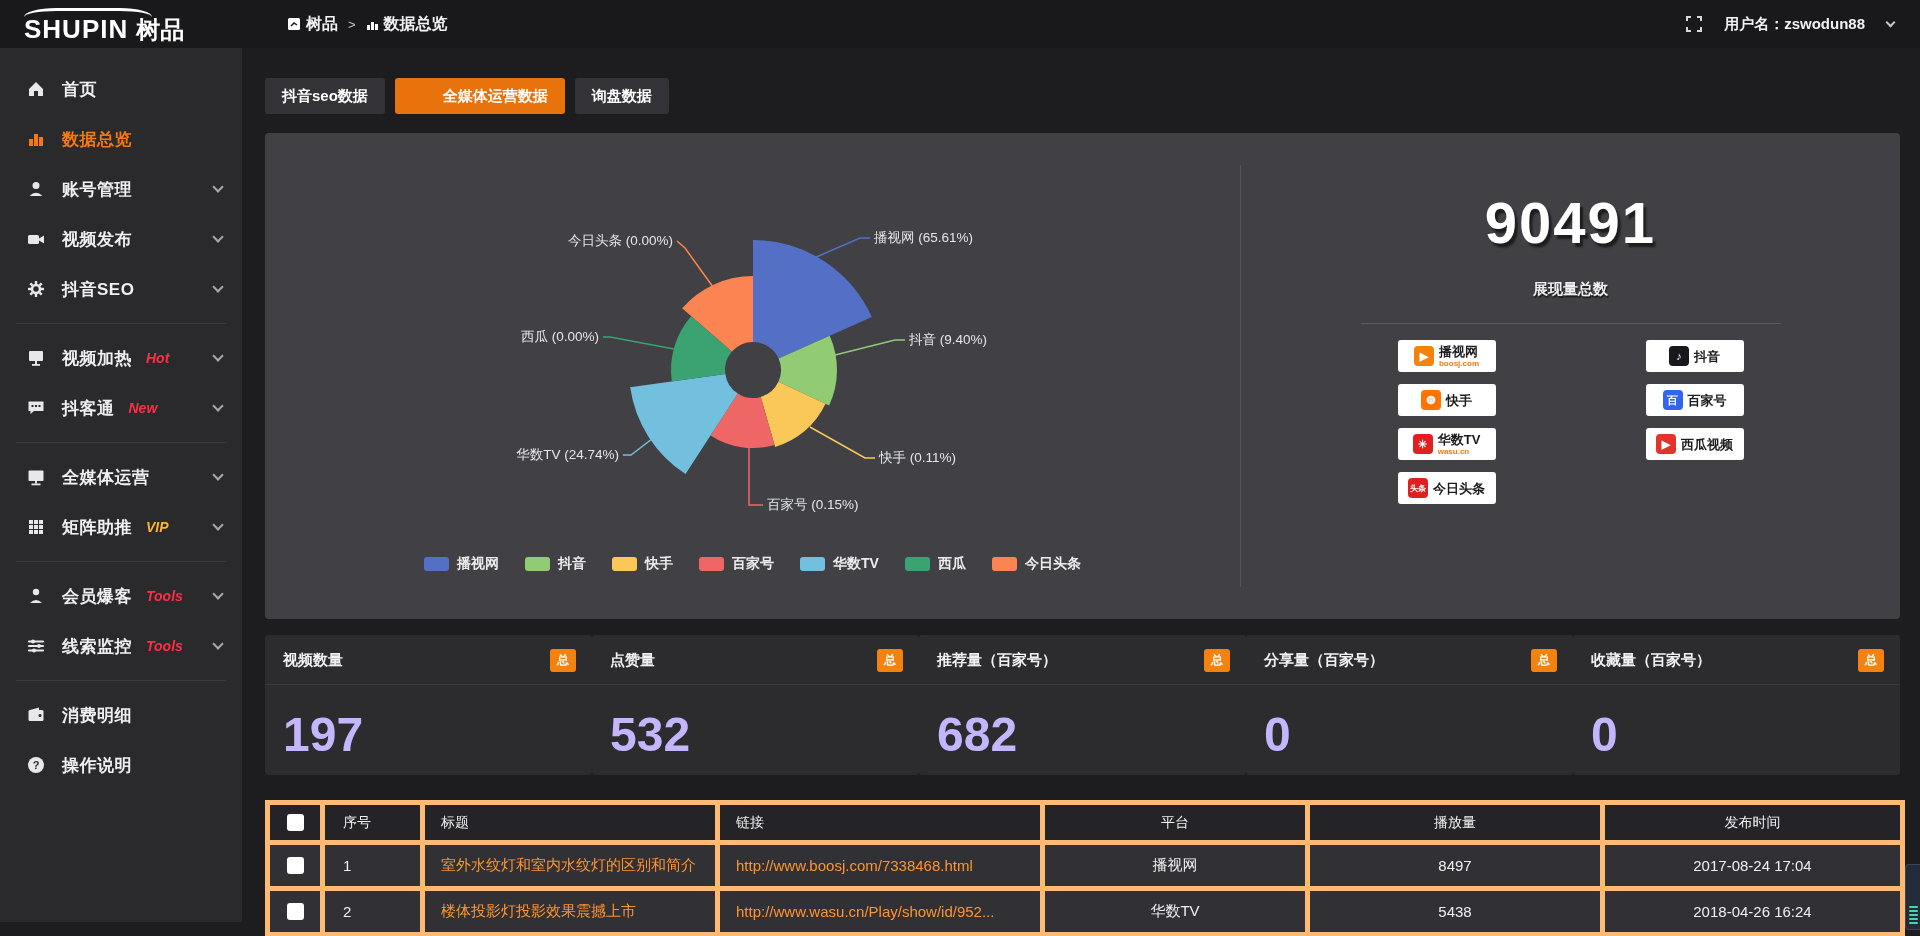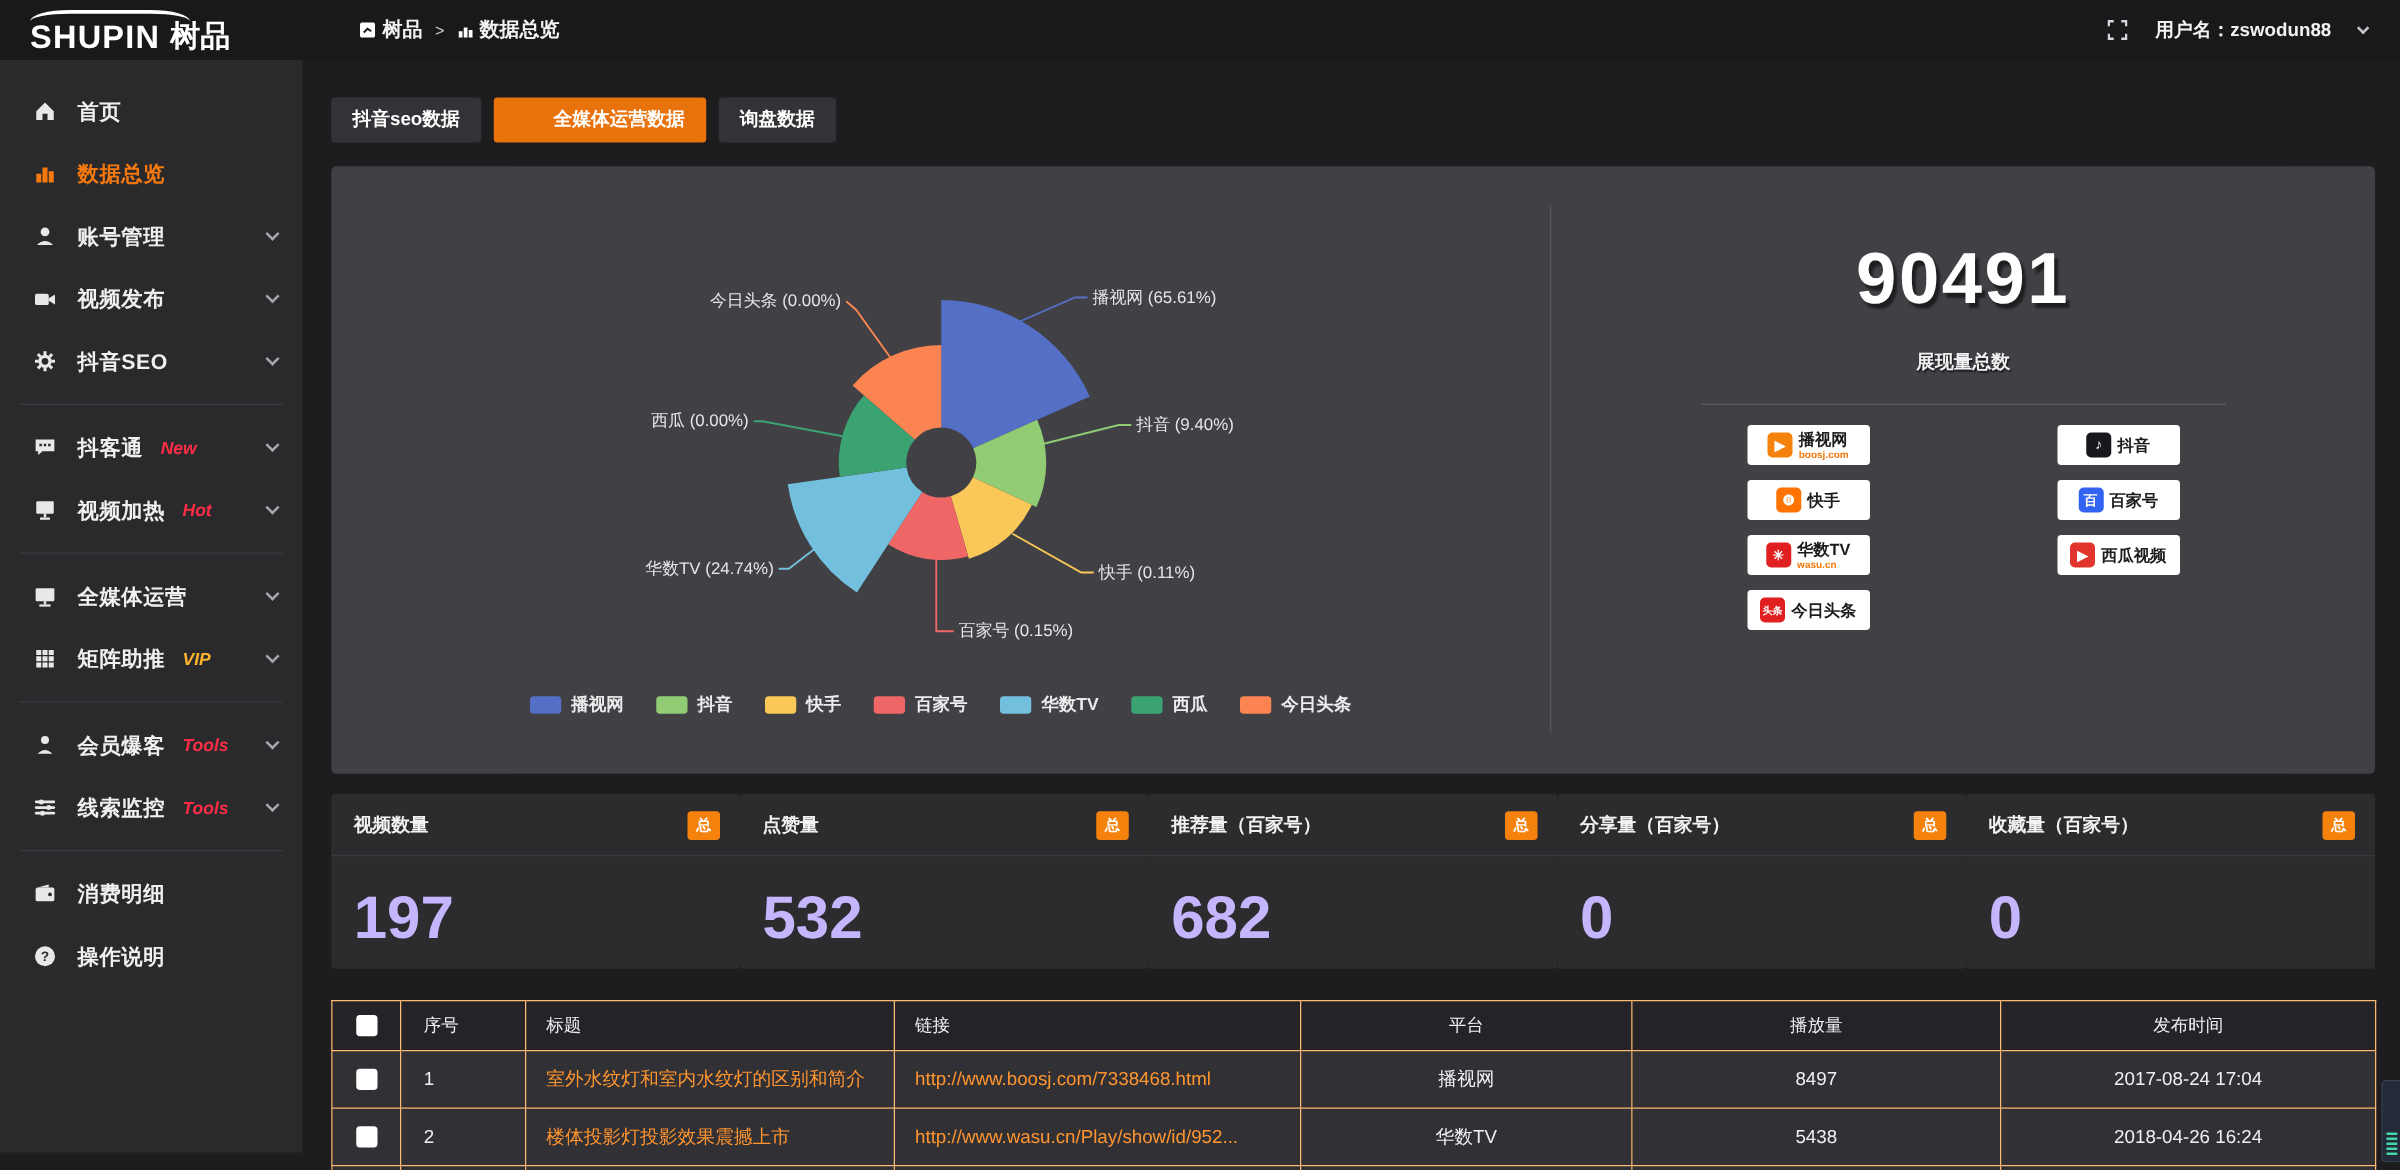--- a/index.html
+++ b/index.html
@@ -60,21 +60,21 @@
   .cards { display:flex; margin-top:16px; }
   .card { flex:1; background:#2c2c2f; border-radius:3px; height:140px; }
   .card-head { display:flex; align-items:center; justify-content:space-between; padding:14px 16px 12px 18px; border-bottom:1px solid #3b3b3f; }
   .card-label { font-size:15px; font-weight:700; color:#f2f2f4; }
   .badge { background:#f5820d; color:#fff; font-size:12px; font-weight:700; padding:3px 7px; border-radius:3px; cursor:pointer; }
   .card-value { padding:22px 0 0 18px; font-size:48px; font-weight:700; color:#c4b5fd; }
 
   
   .table-wrap { margin-top:25px; }
   table { width:100%; border-collapse:collapse; table-layout:fixed; }
-  th, td { border:1px solid #fdba74; overflow:hidden; white-space:nowrap; text-overflow:ellipsis; }
+  th, td { border:5px solid #fdba74; overflow:hidden; white-space:nowrap; text-overflow:ellipsis; }
   thead th { background:#242428; height:40px; font-size:14px; font-weight:400; color:#f0f0f2; text-align:left; padding:0 8px; }
   tbody td { background:#303035; height:46px; font-size:15px; color:#f0f0f2; padding:0 8px; }
   th.c, td.c { text-align:center; }
   td.idx, th.idx { padding-left:18px; }
   td.ttl, th.ttl, td.lnk, th.lnk { padding-left:16px; }
   td.ttl, td.lnk { color:#ff9530; cursor:pointer; }
   .cbx { width:17px; height:17px; background:#fff; border-radius:3px; margin:0 auto; cursor:pointer; }
 
   
   .float-widget { position:absolute; right:0; bottom:6px; width:15px; height:66px; background:#242b38; border:1px solid #3a4456; border-right:none; border-radius:4px 0 0 4px; display:flex; flex-direction:column; justify-content:flex-end; align-items:center; gap:2px; padding-bottom:5px; }
@@ -180,42 +180,42 @@
           </g>
         </svg>
       </span>
       <span class="side-label">抖音SEO</span>
       <span class="side-chev"></span>
     </div>
     <div class="side-div"></div>
     <div class="side-item">
       <span class="s-icon">
         <svg width="20" height="20" viewBox="0 0 20 20">
+          <rect x="3" y="3" width="14" height="10" rx="1" fill="currentColor"></rect>
+          <rect x="9" y="13" width="2" height="3" fill="currentColor"></rect>
+          <rect x="6" y="16" width="8" height="1.8" fill="currentColor"></rect>
+        </svg>
+      </span>
+      <span class="side-label">视频加热</span>
+      <span class="side-tag" style="color: rgb(255, 45, 70);">Hot</span>
+      <span class="side-chev"></span>
+    </div>
+    <div class="side-item">
+      <span class="s-icon">
+        <svg width="20" height="20" viewBox="0 0 20 20">
           <path d="M2.5 3.5 H17.5 V13 H8 L4.5 16 V13 H2.5 Z" fill="currentColor"></path>
           <g fill="#2a2a2d">
             <rect x="5.5" y="7" width="2" height="2"></rect>
             <rect x="9" y="7" width="2" height="2"></rect>
             <rect x="12.5" y="7" width="2" height="2"></rect>
           </g>
         </svg>
       </span>
       <span class="side-label">抖客通</span>
       <span class="side-tag" style="color: rgb(255, 45, 70);">New</span>
-      <span class="side-chev"></span>
-    </div>
-    <div class="side-item">
-      <span class="s-icon">
-        <svg width="20" height="20" viewBox="0 0 20 20">
-          <rect x="3" y="3" width="14" height="10" rx="1" fill="currentColor"></rect>
-          <rect x="9" y="13" width="2" height="3" fill="currentColor"></rect>
-          <rect x="6" y="16" width="8" height="1.8" fill="currentColor"></rect>
-        </svg>
-      </span>
-      <span class="side-label">视频加热</span>
-      <span class="side-tag" style="color: rgb(255, 45, 70);">Hot</span>
       <span class="side-chev"></span>
     </div>
     <div class="side-div"></div>
     <div class="side-item">
       <span class="s-icon">
         <svg width="20" height="20" viewBox="0 0 20 20">
           <rect x="2.5" y="3.5" width="15" height="10.5" rx="1" fill="currentColor"></rect>
           <rect x="9" y="14" width="2" height="2.5" fill="currentColor"></rect>
           <rect x="5.5" y="16.5" width="9" height="1.8" fill="currentColor"></rect>
         </svg>

